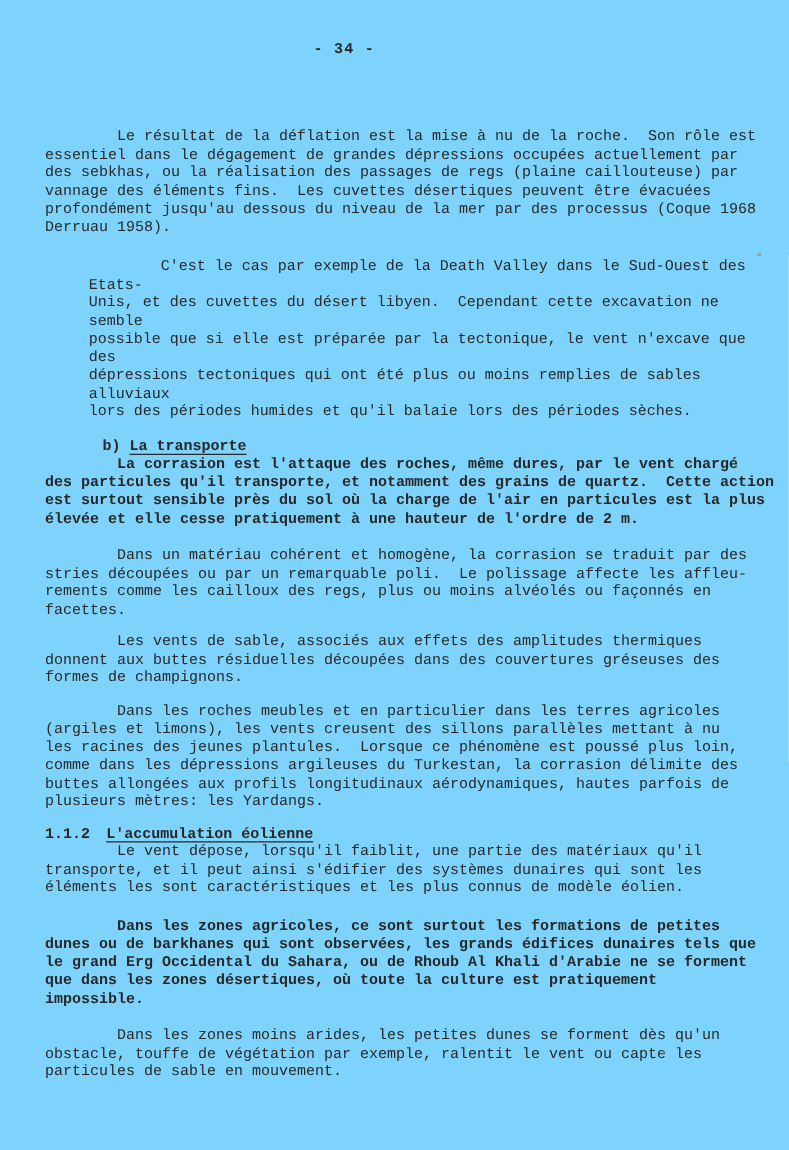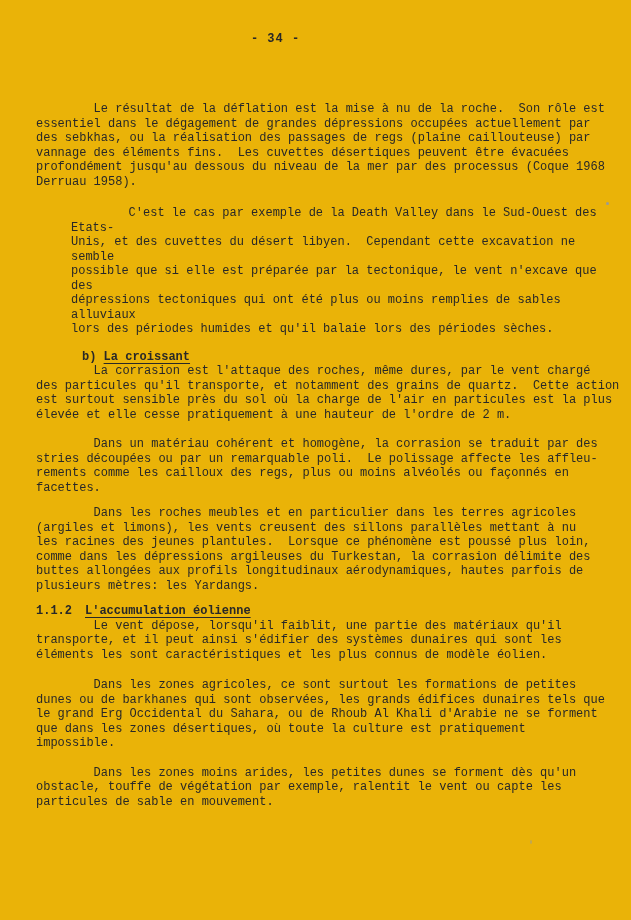--- a/index.html
+++ b/index.html
@@ -1,20 +1,20 @@
 <!DOCTYPE html>
 <html><head>
 <meta charset="utf-8">
 <style>
   html,body{margin:0;padding:0;background:#e8e8e6;}
   .page{
     position:relative;
     width:631px;height:920px;
     margin:0 auto;
-    background:#eab308;
+    background:#7dd3fc;
     font-family:"Liberation Mono","DejaVu Sans Mono",monospace;
     font-size:12px;
     line-height:14.5px;
     color:#282828;
     overflow:hidden;
   }
   .page-number{
     position:absolute;
     top:32px;left:0;right:0;
     text-align:center;
@@ -29,21 +29,21 @@
   }
   .para{
     white-space:pre-wrap;
     margin:0;
   }
   .mb8{margin-bottom:8px;}
   .mb10{margin-bottom:10px;}
   .mb11{margin-bottom:11px;}
   .mb12{margin-bottom:12px;}
   .mb13{margin-bottom:13px;margin-left:35px;}
-  .mb15{margin-bottom:15px;}
+  .mb15{margin-bottom:15px;font-weight:bold;}
   .mb16{margin-bottom:16px;}
   .mb17{margin-bottom:17px;}
   .heading{
     white-space:pre;
     margin:0;
     font-weight:700;
   }
   .heading-b{padding-left:46px;}
   .h-underline{
     text-decoration:underline;
@@ -77,32 +77,35 @@
 vannage des éléments fins.  Les cuvettes désertiques peuvent être évacuées
 profondément jusqu'au dessous du niveau de la mer par des processus (Coque 1968
 Derruau 1958).</p>
 
     <p class="para mb13">        C'est le cas par exemple de la Death Valley dans le Sud-Ouest des Etats-
 Unis, et des cuvettes du désert libyen.  Cependant cette excavation ne semble
 possible que si elle est préparée par la tectonique, le vent n'excave que des
 dépressions tectoniques qui ont été plus ou moins remplies de sables alluviaux
 lors des périodes humides et qu'il balaie lors des périodes sèches.</p>
 
-    <p class="heading heading-b mb8"><span>b) </span><span class="h-underline">La croissant</span></p>
+    <p class="heading heading-b mb8"><span>b) </span><span class="h-underline">La transporte</span></p>
 
     <p class="para mb15">        La corrasion est l'attaque des roches, même dures, par le vent chargé
 des particules qu'il transporte, et notamment des grains de quartz.  Cette action
 est surtout sensible près du sol où la charge de l'air en particules est la plus
 élevée et elle cesse pratiquement à une hauteur de l'ordre de 2 m.</p>
 
     <p class="para mb11">        Dans un matériau cohérent et homogène, la corrasion se traduit par des
 stries découpées ou par un remarquable poli.  Le polissage affecte les affleu-
 rements comme les cailloux des regs, plus ou moins alvéolés ou façonnés en
 facettes.</p>
 
+    <p class="para mb12">        Les vents de sable, associés aux effets des amplitudes thermiques
+donnent aux buttes résiduelles découpées dans des couvertures gréseuses des
+formes de champignons.</p>
 
     <p class="para mb11">        Dans les roches meubles et en particulier dans les terres agricoles
 (argiles et limons), les vents creusent des sillons parallèles mettant à nu
 les racines des jeunes plantules.  Lorsque ce phénomène est poussé plus loin,
 comme dans les dépressions argileuses du Turkestan, la corrasion délimite des
 buttes allongées aux profils longitudinaux aérodynamiques, hautes parfois de
 plusieurs mètres: les Yardangs.</p>
 
     <p class="heading mb10"><span class="h2-number">1.1.2</span><span class="h-underline">L'accumulation éolienne</span></p>
 

